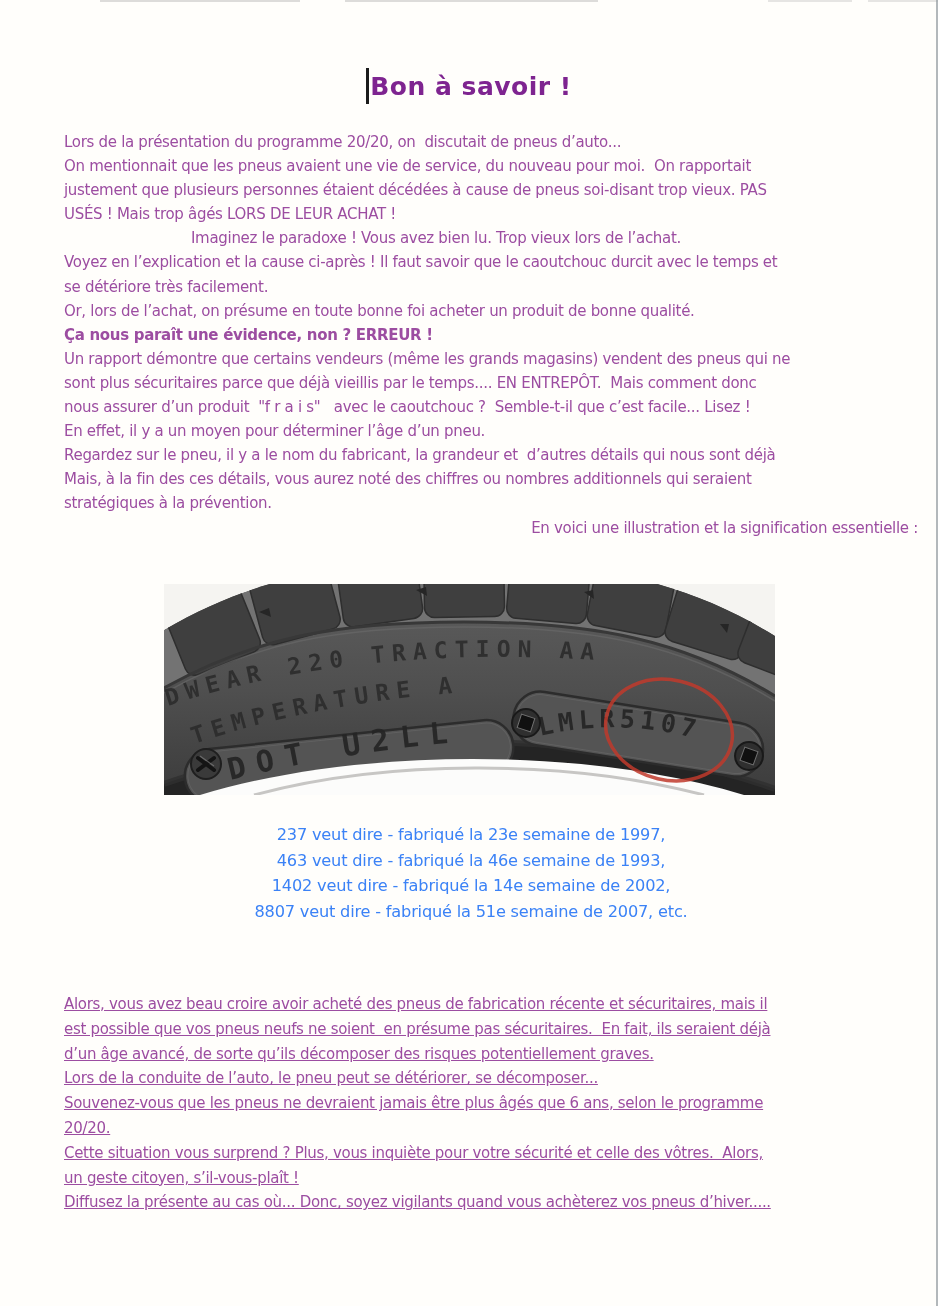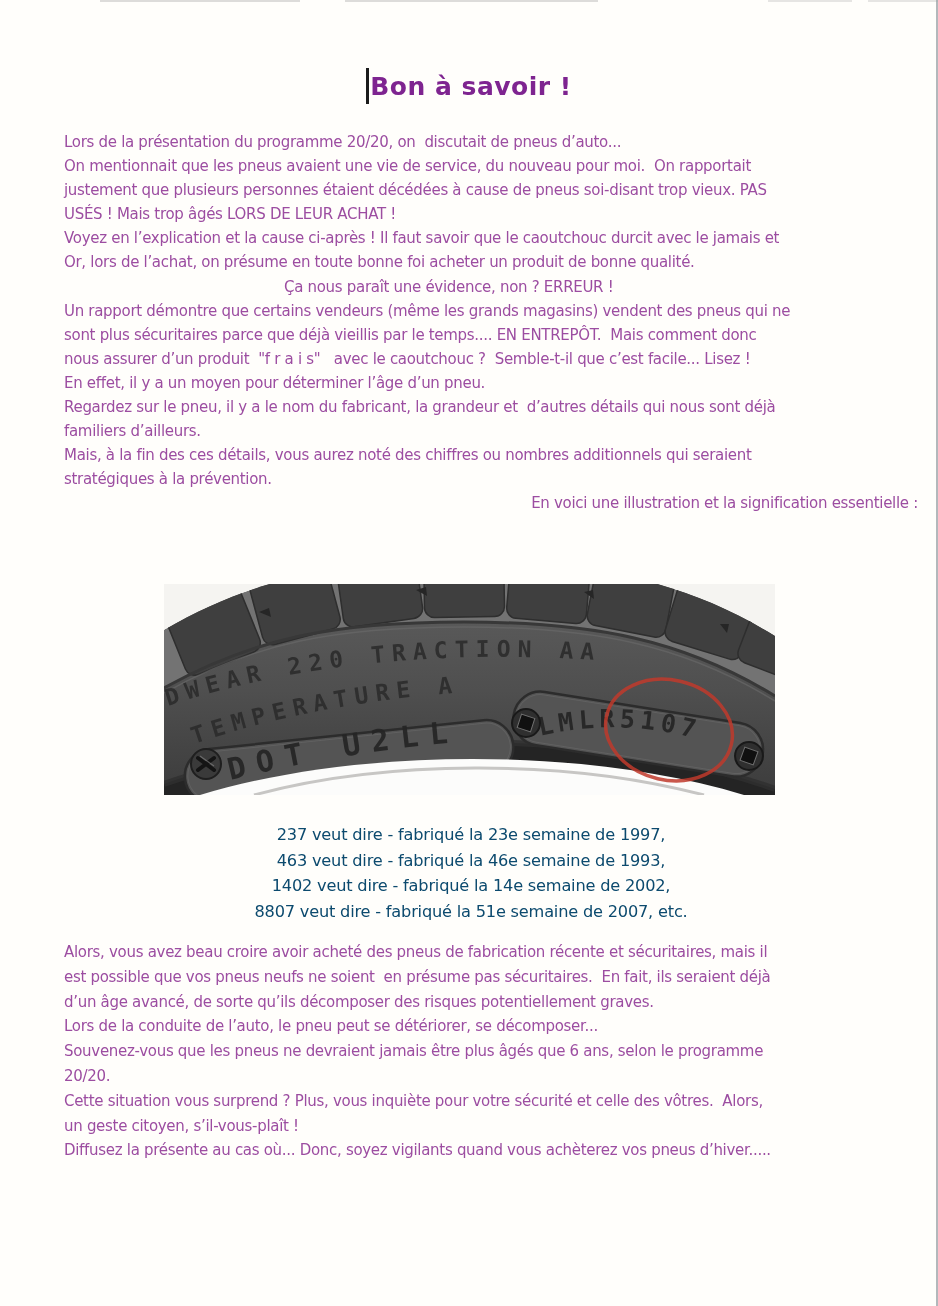--- a/index.html
+++ b/index.html
@@ -20,35 +20,35 @@
   }
   .caret{width:3px;height:36px;background:#1b1b1b;margin-right:1px;}
   h1.doc-title{
     margin:0;font-size:25px;font-weight:bold;letter-spacing:.5px;
     color:#7e2490;
   }
 
   
   .text-block{position:absolute;left:64px;right:20px;color:#9c4da1;}
   .block-a{top:130px;}
-  .block-b{top:940px;}
+  .block-b{top:992px;text-decoration:underline;}
   .line{
     white-space:pre;font-size:15px;letter-spacing:-0.3px;
     line-height:24.1px;height:24.1px;
   }
   .block-b .line{line-height:24.8px;height:24.8px;}
   .align-left{margin-left:0;}
   .align-i1{margin-left:127px;}
-  .align-i2{margin-left:220px;}
+  .align-i2{font-weight:bold;}
   .align-i3{margin-left:188px;text-align:right;}
 
   
   .codes{
     position:absolute;top:822px;left:4px;right:0;text-align:center;
-    color:#0c4a6e;
+    color:#3b82f6;
   }
   .codes .line{font-size:16.2px;line-height:25.7px;height:25.7px;letter-spacing:-0.2px;}
 
   
   figure.tire{
     position:absolute;left:164px;top:584px;width:611px;height:211px;margin:0;
   }
   figure.tire svg{display:block;}
 </style>
 </head>
@@ -65,29 +65,30 @@
   <div class="title-row">
     <span class="caret"></span>
     <h1 class="doc-title">Bon à savoir !</h1>
   </div>
 
   <div class="text-block block-a" id="linesA">
       <div class="line align-left">Lors de la présentation du programme 20/20, on  discutait de pneus d’auto...</div>
       <div class="line align-left">On mentionnait que les pneus avaient une vie de service, du nouveau pour moi.  On rapportait</div>
       <div class="line align-left">justement que plusieurs personnes étaient décédées à cause de pneus soi-disant trop vieux. PAS</div>
       <div class="line align-left">USÉS ! Mais trop âgés LORS DE LEUR ACHAT !</div>
-      <div class="line align-left">Voyez en l’explication et la cause ci-après ! Il faut savoir que le caoutchouc durcit avec le jamais et</div>
+      <div class="line align-i1">Imaginez le paradoxe ! Vous avez bien lu. Trop vieux lors de l’achat.</div>
+      <div class="line align-left">Voyez en l’explication et la cause ci-après ! Il faut savoir que le caoutchouc durcit avec le temps et</div>
+      <div class="line align-left">se détériore très facilement.</div>
       <div class="line align-left">Or, lors de l’achat, on présume en toute bonne foi acheter un produit de bonne qualité.</div>
       <div class="line align-i2">Ça nous paraît une évidence, non ? ERREUR !</div>
       <div class="line align-left">Un rapport démontre que certains vendeurs (même les grands magasins) vendent des pneus qui ne</div>
       <div class="line align-left">sont plus sécuritaires parce que déjà vieillis par le temps.... EN ENTREPÔT.  Mais comment donc</div>
       <div class="line align-left">nous assurer d’un produit  "f r a i s"   avec le caoutchouc ?  Semble-t-il que c’est facile... Lisez !</div>
       <div class="line align-left">En effet, il y a un moyen pour déterminer l’âge d’un pneu.</div>
       <div class="line align-left">Regardez sur le pneu, il y a le nom du fabricant, la grandeur et  d’autres détails qui nous sont déjà</div>
-      <div class="line align-left">familiers d’ailleurs.</div>
       <div class="line align-left">Mais, à la fin des ces détails, vous aurez noté des chiffres ou nombres additionnels qui seraient</div>
       <div class="line align-left">stratégiques à la prévention.</div>
       <div class="line align-i3">En voici une illustration et la signification essentielle :</div>
     </div>
 
   <figure class="tire">
     <svg width="611" height="211" viewBox="0 0 611 211">
       <defs>
         <linearGradient id="sidewallGrad" x1="0" y1="0" x2="0" y2="1">
           <stop offset="0" stop-color="#616161"></stop>

